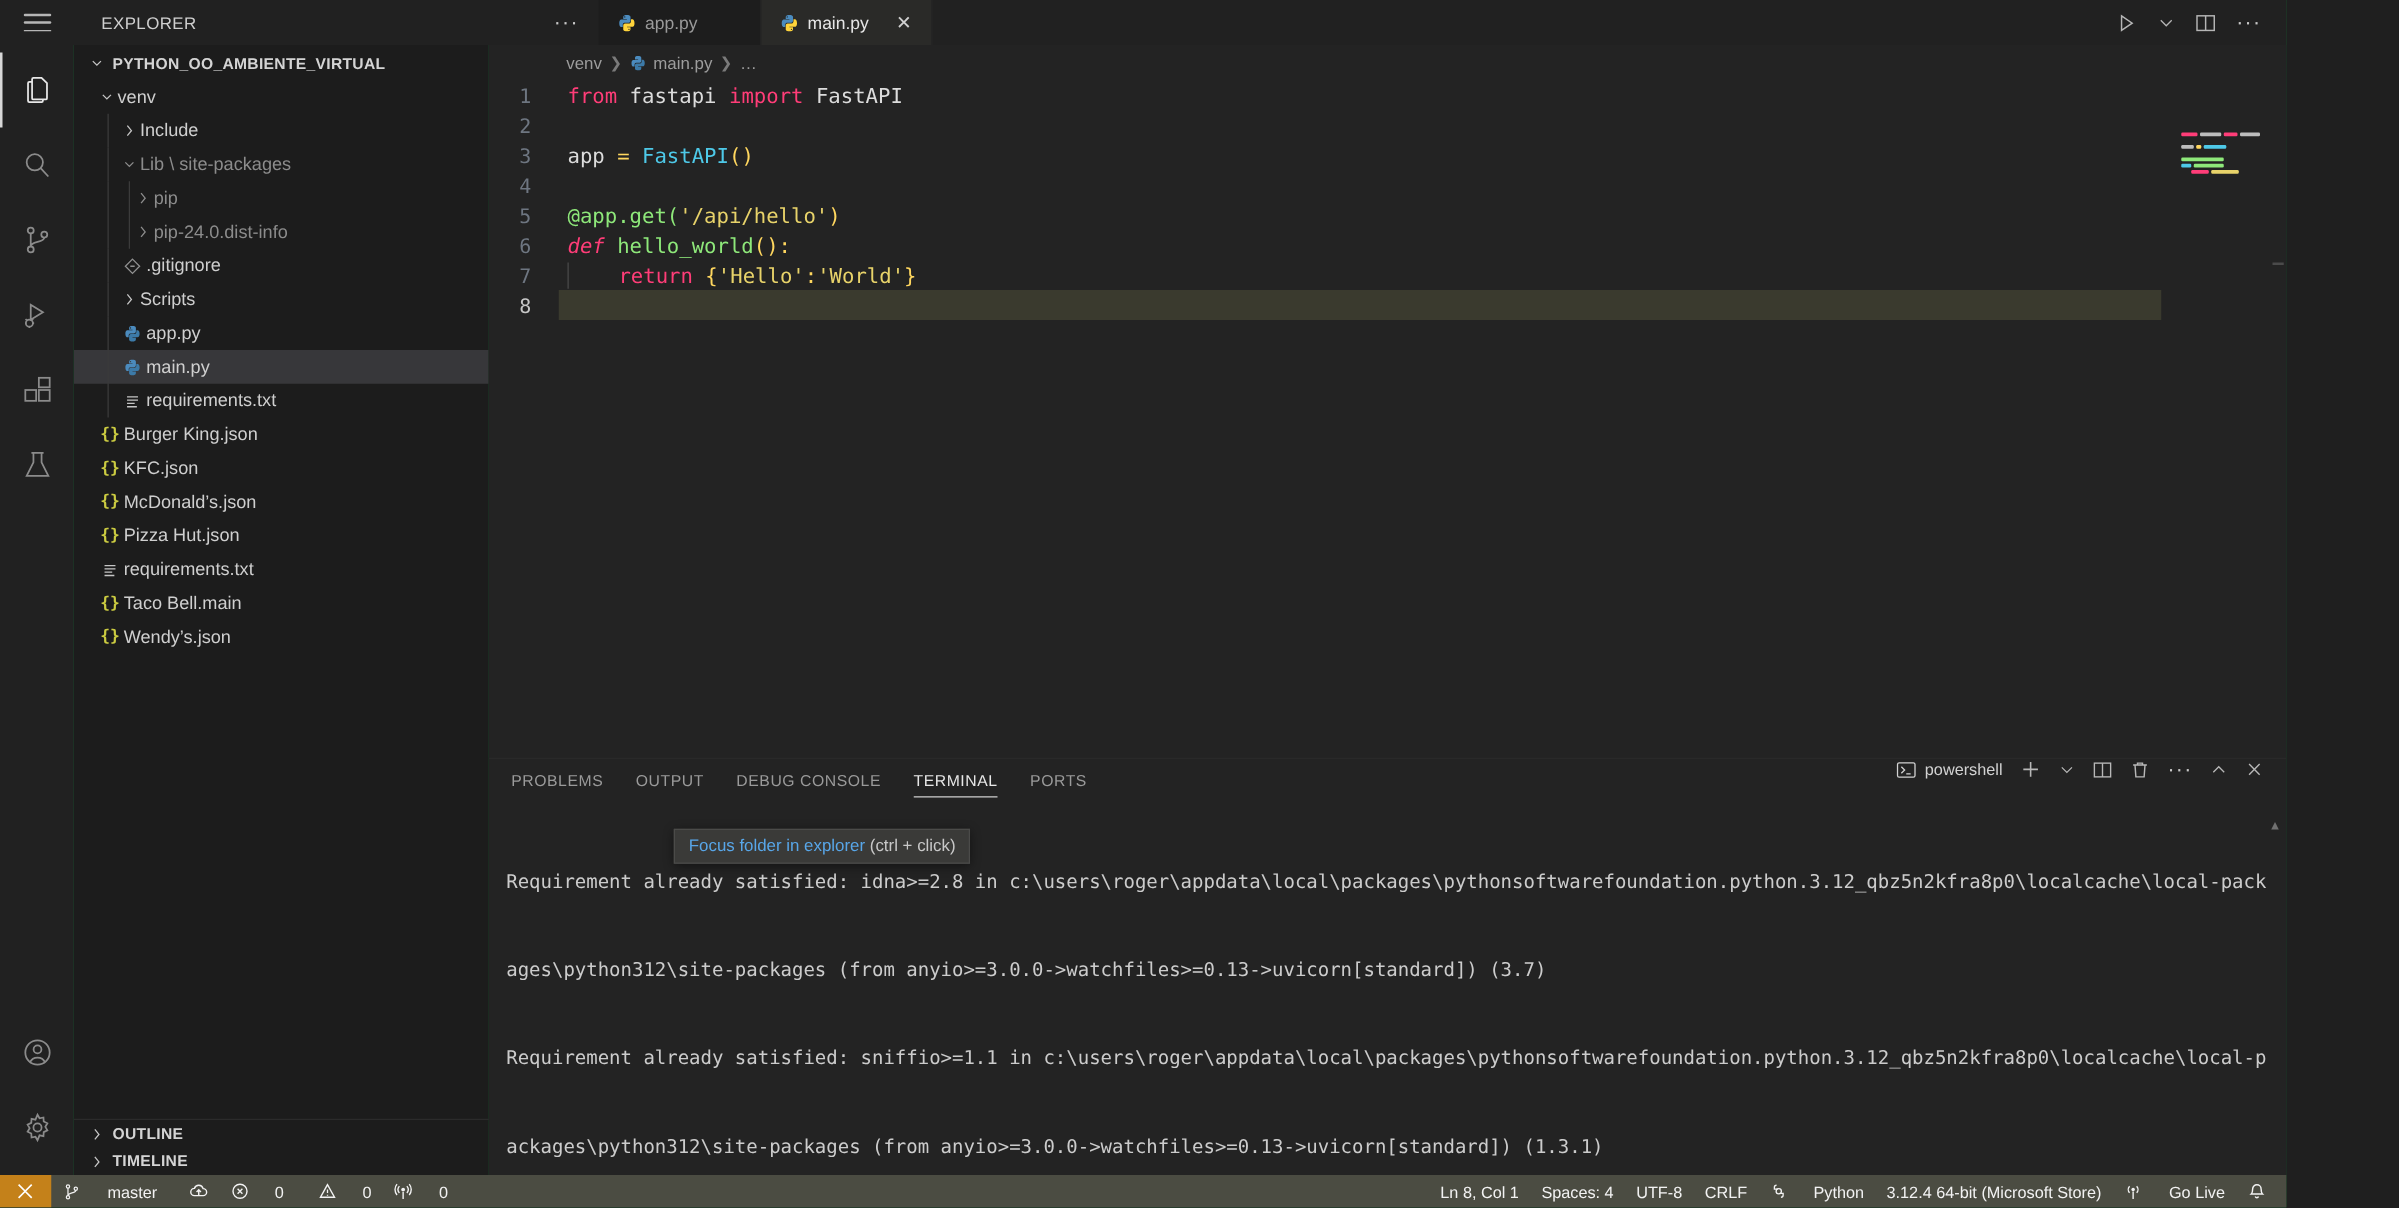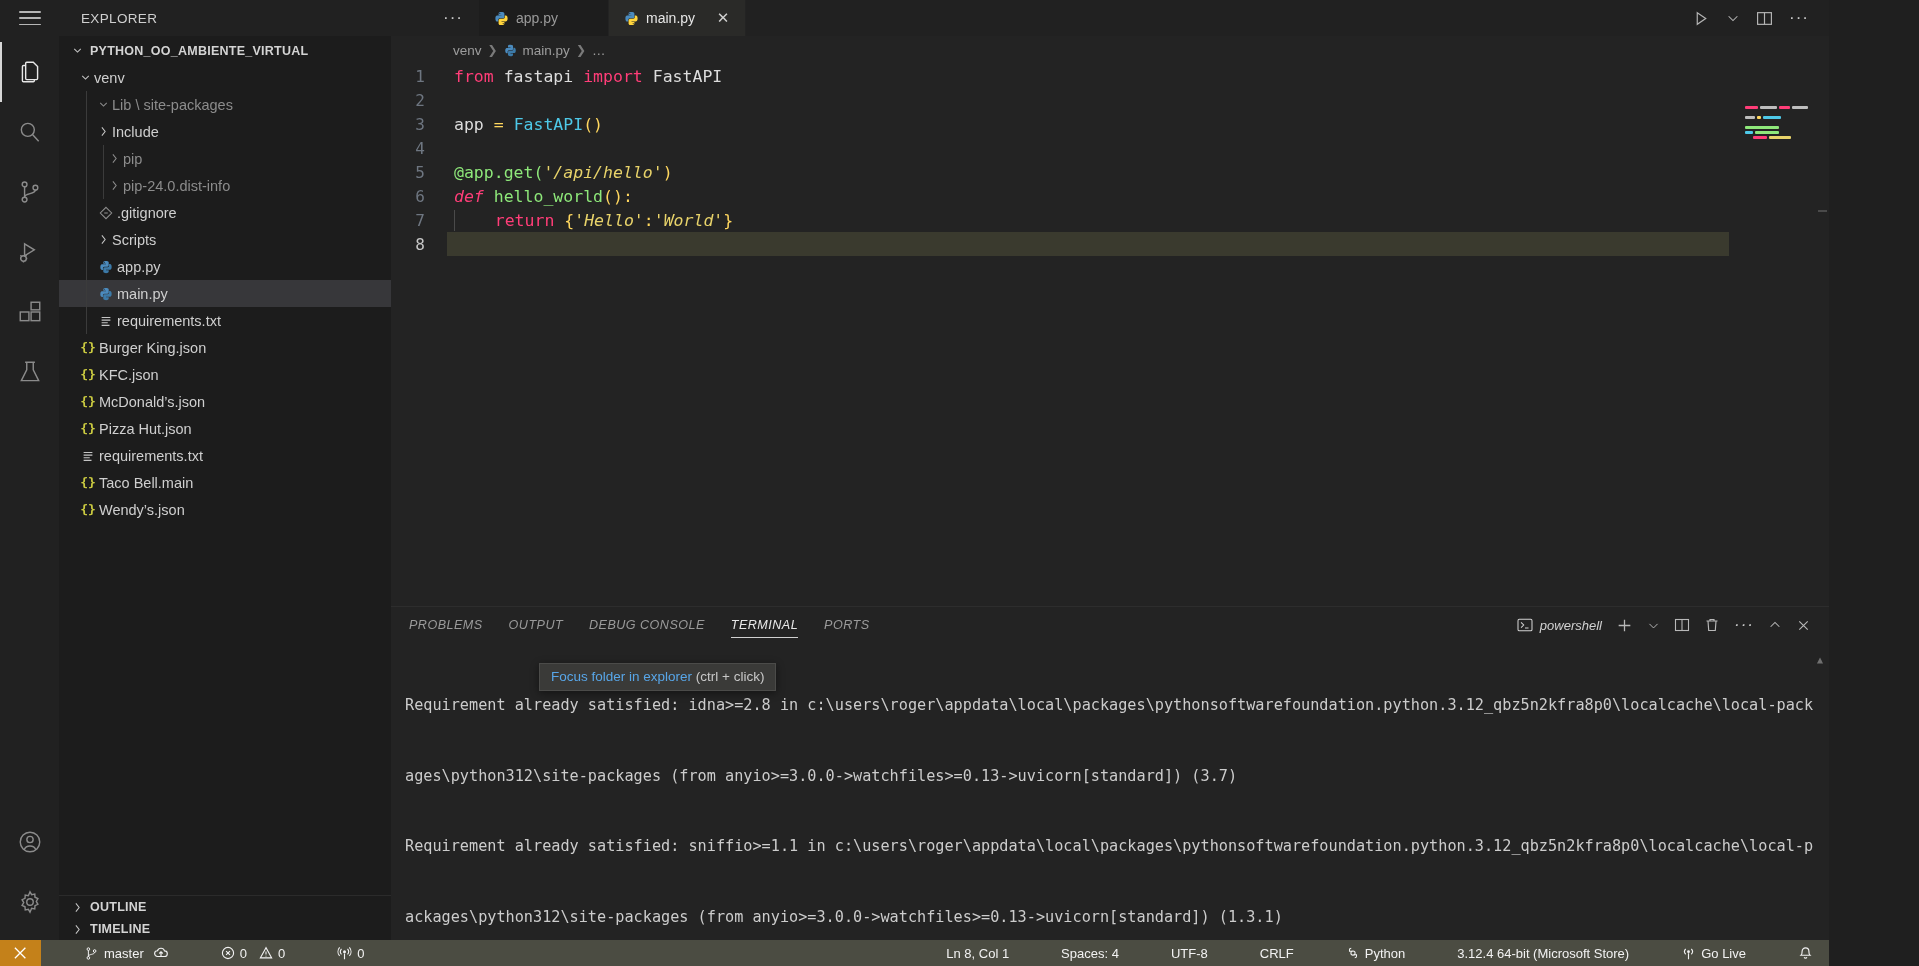--- a/index.html
+++ b/index.html
@@ -85,31 +85,31 @@
   .ln { width: 56px; text-align: right; padding-right: 22px; color: #6e7681; flex: 0 0 56px; font-size: 16px; z-index: 1; }
   .cline.current .ln { color: #c6c6c6; }
   .ctext { white-space: pre; z-index: 1; padding-left: 7px; }
   .ind-guide { display: inline-block; width: 0; border-left: 1px solid #4a4a4a; height: 21px; vertical-align: -5px; margin-right: 0; }
   .kw  { color: #ff3d78; }
   .kw2 { color: #ff3d78; font-style: italic; }
   .id  { color: #dcdcdc; }
   .fn  { color: #8ee87a; }
   .cls { color: #4ec9e8; }
   .pun { color: #ffd75f; }
-  .str { color: #e8d36a; font-style: italic; }
+  .str { color: #e8d36a; }
   .dec { color: #8ee87a; }
   .minimap { position: absolute; right: 14px; top: 42px; width: 70px; }
   .mm-line { height: 3px; margin-bottom: 2px; border-radius: 1px; display:flex; gap:2px;}
   .mm-seg { height: 3px; border-radius: 1px; }
   .edit-scrollbar { position: absolute; right: 0; top: 28px; width: 14px; bottom: 0; }
   .edit-scrollbar .thumb-tick { position: absolute; right: 2px; top: 118px; width: 9px; height: 2px; background: #4a4a4a; }
 
   
   .panel { flex: 1; display: flex; flex-direction: column; background: #232323; border-top: 1px solid #2d2d2d; min-height: 0; }
-  .panel-tabs { height: 36px; flex: 0 0 36px; display: flex; align-items: center; padding-left: 18px; font-style: italic; }
+  .panel-tabs { height: 36px; flex: 0 0 36px; display: flex; align-items: flex-start; padding-left: 18px; }
   .ptab {
     font-size: 12.6px; color: #9a9a9a; letter-spacing: .45px; margin-right: 26px;
     height: 36px; display: flex; align-items: center; cursor: pointer; position: relative;
   }
   .ptab.active { color: #e7e7e7; }
   .ptab.active::after { content: ""; position: absolute; left: 0; right: 0; bottom: 5px; height: 1px; background: #d0d0d0; }
   .panel-actions { margin-left: auto; display: flex; align-items: center; gap: 14px; padding-right: 18px; }
   .shellname { font-size: 13px; color: #d2d2d2; display: flex; align-items: center; gap: 7px; cursor: pointer; }
 
   .terminal {
@@ -128,21 +128,21 @@
     box-shadow: 0 2px 8px rgba(0,0,0,.45); white-space: nowrap;
   }
   .tooltip .blue { color: #58a6e8; }
 
   
   .statusbar {
     height: 26px; flex: 0 0 26px; background: #4b4c42; display: flex; align-items: center;
     color: #f2f2f2; font-size: 13px;
   }
   .sb-remote { width: 41px; height: 26px; background: #c4811a; display: flex; align-items: center; justify-content: center; cursor: pointer; }
-  .sb-item { display: flex; align-items: center; gap: 5px; padding: 0 9px; height: 26px; cursor: pointer; margin-left: 34px; }
+  .sb-item { display: flex; align-items: center; gap: 21px; padding: 0 9px; height: 26px; cursor: pointer; }
   .sb-right { margin-left: auto; display: flex; align-items: center; }
   svg { display: block; }
 </style>
 </head>
 <body>
 
 <div class="app">
 
   <div class="titlebar">
     <div class="tb-left">
@@ -289,38 +289,38 @@
 
         <div class="row" style="padding-left:18px">
           <span class="twisty">
               <svg width="13" height="13" viewBox="0 0 16 16">
                 <path fill="none" stroke="#c5c5c5" stroke-width="1.3" d="M4 6l4 4 4-4"></path>
               </svg>
             </span>
           <span>venv</span>
         </div>
 
+        <div class="row" style="padding-left:36px">
+          <span class="guide" style="left:27px"></span>
+          <span class="twisty">
+              <svg width="13" height="13" viewBox="0 0 16 16">
+                <path fill="none" stroke="#c5c5c5" stroke-width="1.3" d="M6 3l4 5-4 5"></path>
+              </svg>
+            </span>
+          <span>Include</span>
+        </div>
+
         <div class="row dim" style="padding-left:36px">
           <span class="guide" style="left:27px"></span>
           <span class="twisty">
               <svg width="13" height="13" viewBox="0 0 16 16">
                 <path fill="none" stroke="#8c8c8c" stroke-width="1.3" d="M4 6l4 4 4-4"></path>
               </svg>
             </span>
           <span>Lib \ site-packages</span>
-        </div>
-
-        <div class="row" style="padding-left:36px">
-          <span class="guide" style="left:27px"></span>
-          <span class="twisty">
-              <svg width="13" height="13" viewBox="0 0 16 16">
-                <path fill="none" stroke="#c5c5c5" stroke-width="1.3" d="M6 3l4 5-4 5"></path>
-              </svg>
-            </span>
-          <span>Include</span>
         </div>
 
         <div class="row dim" style="padding-left:47px">
           <span class="guide" style="left:27px"></span>
             <span class="guide" style="left:44px"></span>
           <span class="twisty">
               <svg width="13" height="13" viewBox="0 0 16 16">
                 <path fill="none" stroke="#8c8c8c" stroke-width="1.3" d="M6 3l4 5-4 5"></path>
               </svg>
             </span>

